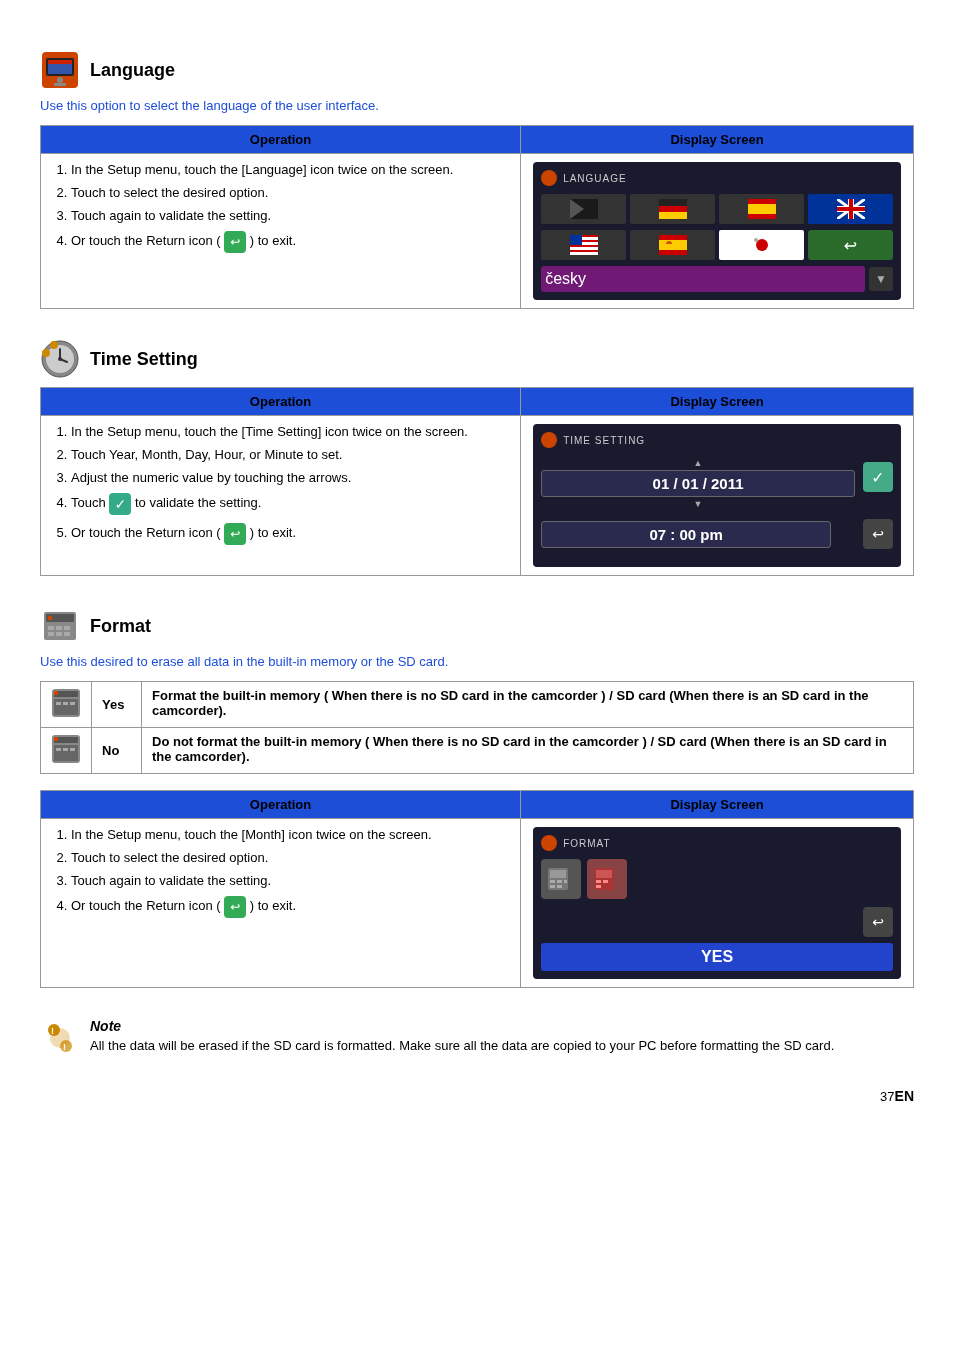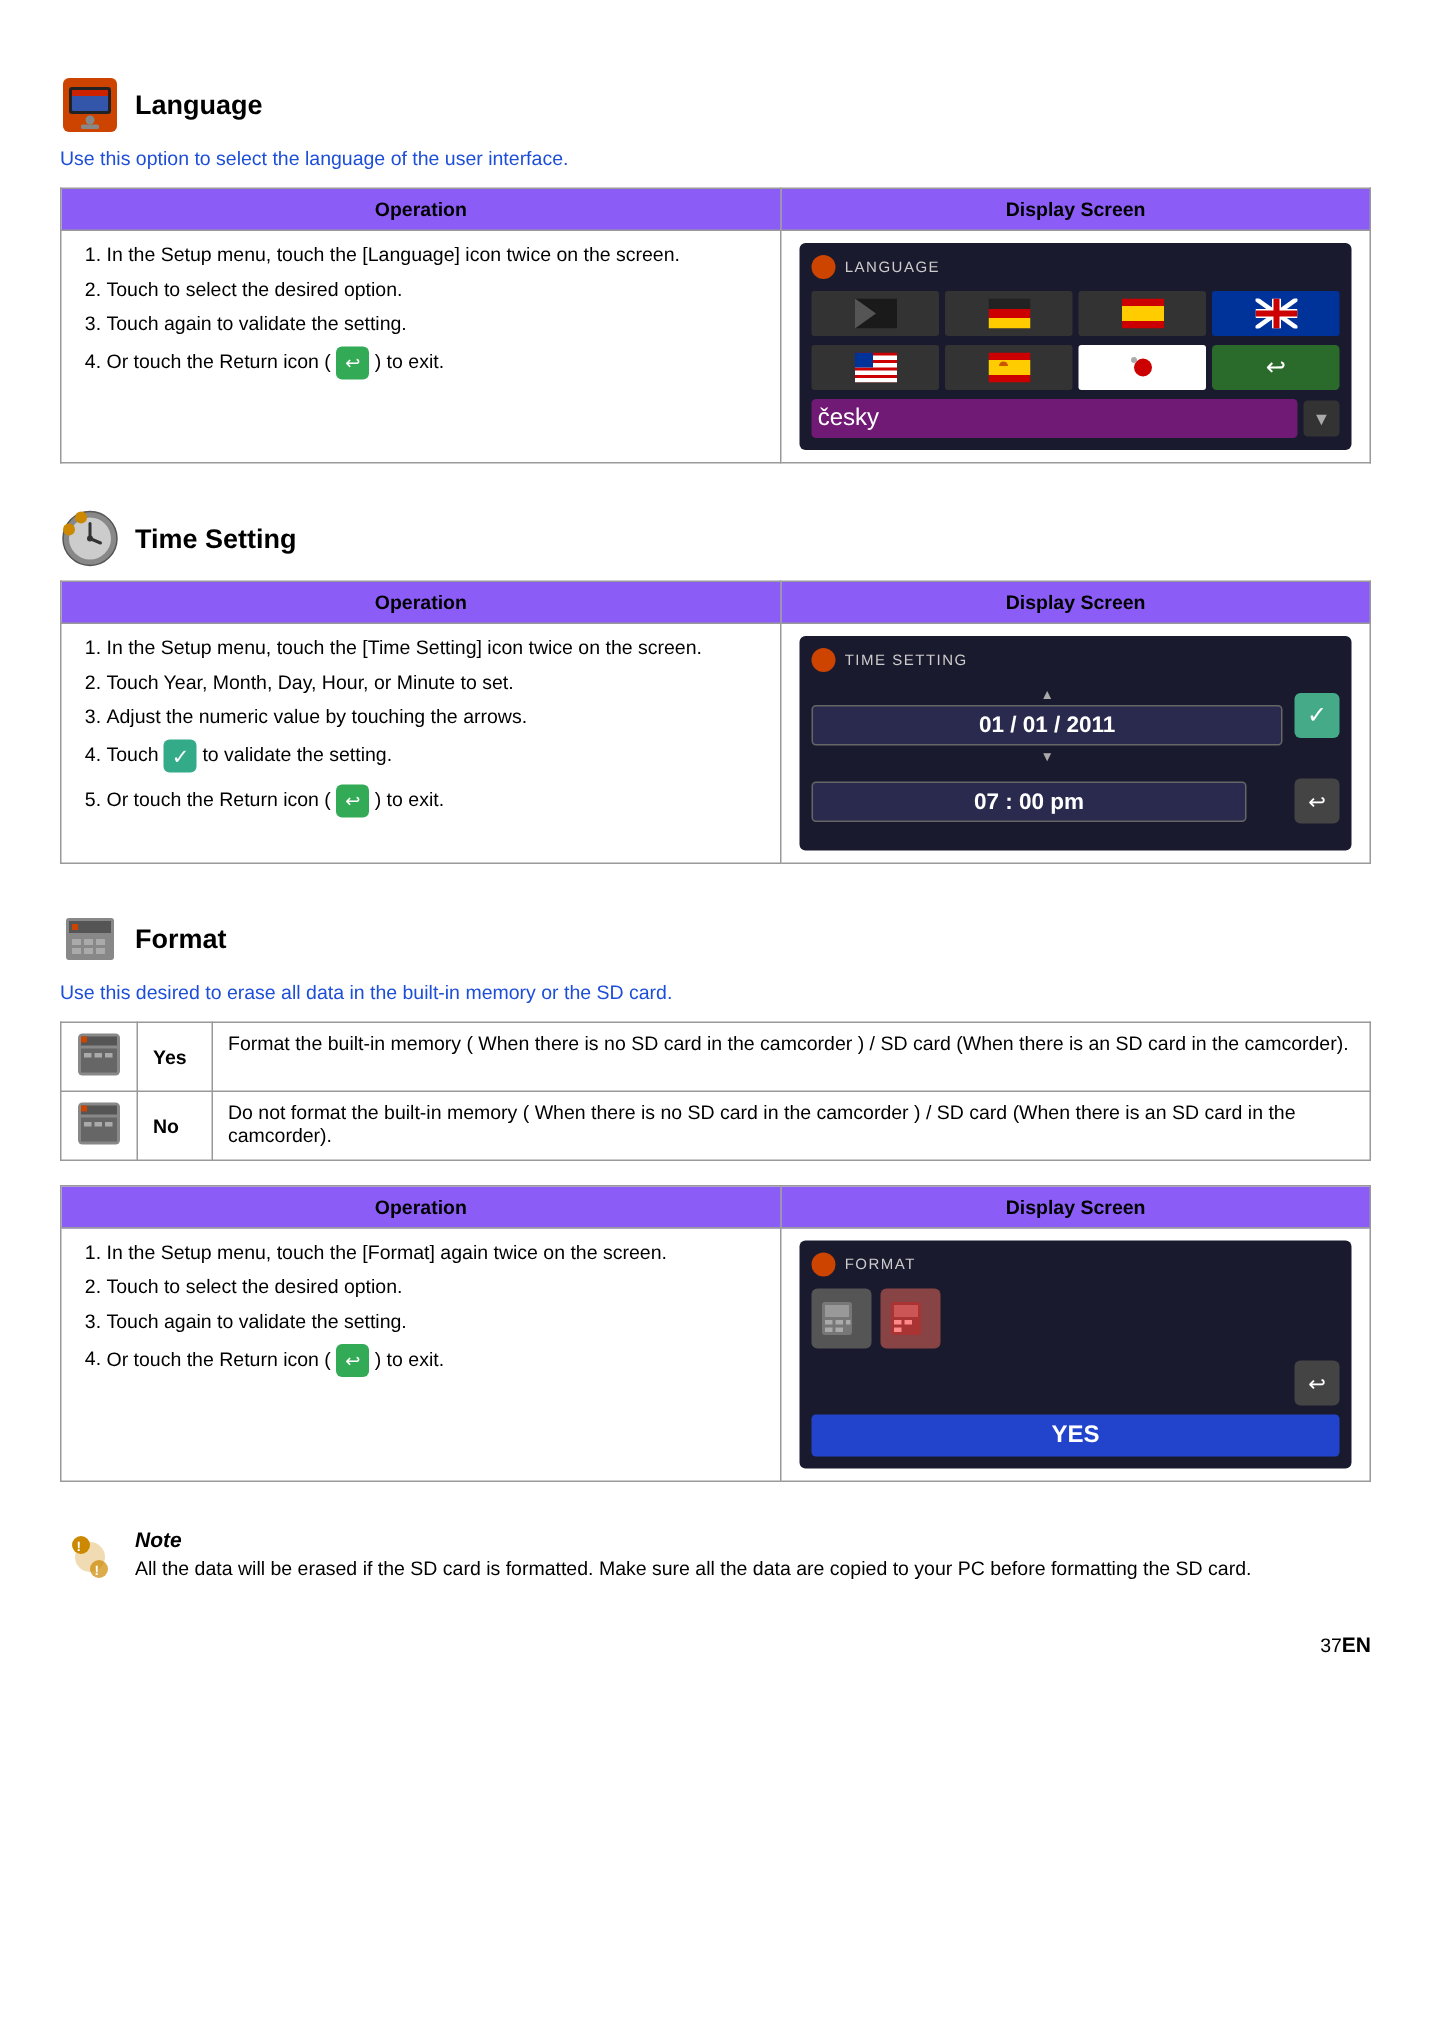--- a/index.html
+++ b/index.html
@@ -36,21 +36,21 @@
       color: #1d4ed8;
     }
 
     
     .two-col-table {
       width: 100%;
       border-collapse: collapse;
       margin-bottom: 30px;
     }
     .two-col-table th {
-      background: #8b5cf6;
+      background: #1d4ed8;
       border: 1px solid #999;
       padding: 6px 12px;
       text-align: center;
       font-weight: bold;
       font-size: 13px;
     }
     .two-col-table td {
       border: 1px solid #999;
       padding: 8px 12px;
       vertical-align: top;
@@ -165,20 +165,21 @@
     .format-opt-table {
       width: 100%;
       border-collapse: collapse;
       margin-bottom: 16px;
     }
     .format-opt-table td {
       border: 1px solid #999;
       padding: 6px 10px;
       vertical-align: top;
       font-size: 13px;
+      font-weight: bold;
     }
     .format-opt-table td.icon-cell {
       width: 40px;
       text-align: center;
       vertical-align: middle;
     }
     .format-opt-table td.label-cell {
       width: 50px;
       font-weight: bold;
       vertical-align: middle;
@@ -521,21 +522,21 @@
   <thead>
     <tr>
       <th>Operation</th>
       <th>Display Screen</th>
     </tr>
   </thead>
   <tbody>
     <tr>
       <td class="op-col">
         <ol style="list-style:decimal; padding-left:18px;">
-          <li style="margin-bottom:8px;">In the Setup menu, touch the [Format] again twice on the screen.</li>
+          <li style="margin-bottom:8px;">In the Setup menu, touch the [Month] icon twice on the screen.</li>
           <li style="margin-bottom:8px;">Touch to select the desired option.</li>
           <li style="margin-bottom:8px;">Touch again to validate the setting.</li>
           <li style="margin-bottom:8px;">
             Or touch the Return icon ( <span class="return-icon">↩</span> ) to exit.
           </li>
         </ol>
       </td>
       <td class="disp-col">
         <div class="format-screen">
           <div class="ds-title-bar">

